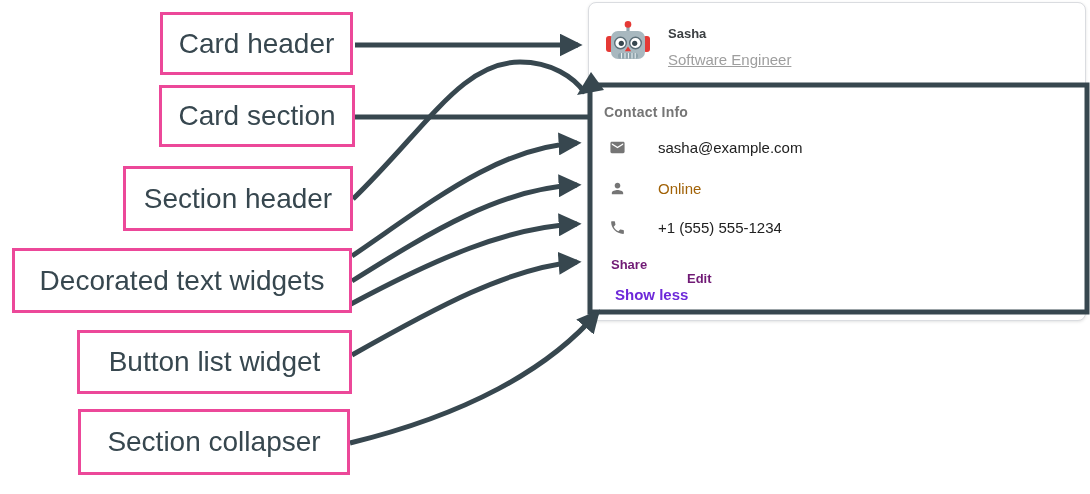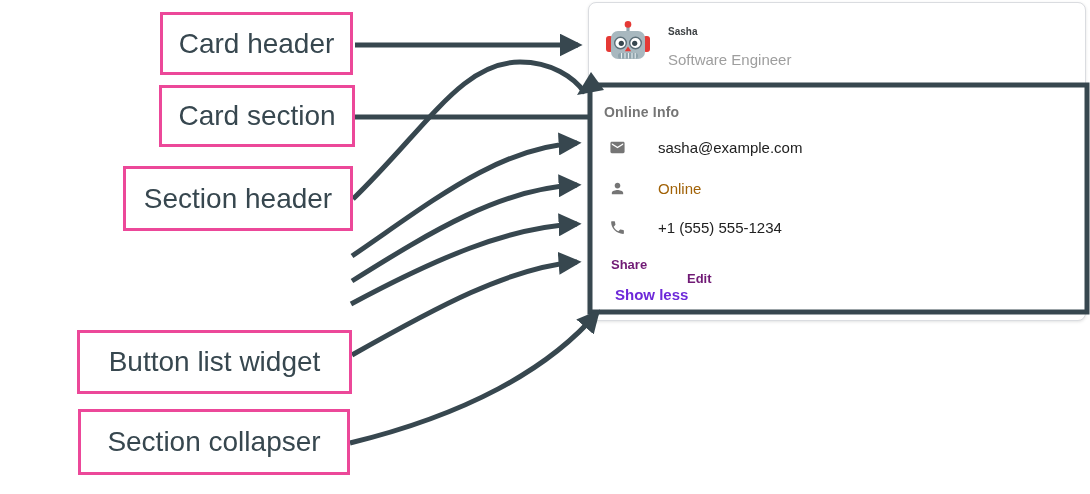--- a/index.html
+++ b/index.html
@@ -6,22 +6,22 @@
   body { background:#ffffff; font-family:"Liberation Sans", sans-serif; }
   .stage { position:relative; width:1090px; height:494px; background:#fff; overflow:hidden; }
 
   
   .card {
     position:absolute; left:588px; top:2px; width:498px; height:319px;
     background:#fff; border:1px solid #DADCE0; border-radius:8px;
     box-shadow:0 1px 3px rgba(60,64,67,.15); z-index:1;
   }
   .avatar { position:absolute; left:16px; top:16px; width:46px; height:46px; }
-  .person-name { position:absolute; left:79px; top:23px; font-size:10px; font-weight:700; color:#3C4043; }
-  .person-subtitle { position:absolute; left:79px; top:48px; font-size:15px; font-weight:400; color:#9E9E9E; }
+  .person-name { position:absolute; left:79px; top:23px; font-size:13px; font-weight:700; color:#3C4043; }
+  .person-subtitle { position:absolute; left:79px; top:48px; font-size:15px; font-weight:400; color:#9E9E9E;text-decoration:underline; }
 
   .section-title { position:absolute; left:15px; top:101px; font-size:14px; font-weight:700; color:#757575; letter-spacing:.2px; }
 
   .crow { position:absolute; left:20px; height:18px; display:flex; align-items:center; }
   .crow .ric { width:17px; height:17px; flex:0 0 17px; }
   .crow .rtx { margin-left:32px; font-size:15px; color:#212121; white-space:nowrap; }
   .crow.r-email { top:135px; }
   .crow.r-online { top:176px; }
   .crow.r-phone { top:215px; }
   .crow.r-online .rtx { color:#a16207; }
@@ -65,21 +65,21 @@
       <circle cx="30.5" cy="24" r="5.8" fill="#ffffff" stroke="#5C6F78" stroke-width="1.4"></circle>
       <circle cx="16.3" cy="24.3" r="2.6" fill="#37474F"></circle>
       <circle cx="29.7" cy="24.3" r="2.6" fill="#37474F"></circle>
       <path d="M23 27.6 L19.8 32.2 L26.2 32.2 Z" fill="#E53935"></path>
       <rect x="13" y="34" width="20" height="5.5" rx="2.6" fill="#8FA3AC"></rect>
       <path d="M16.5 34v5.5 M20 34v5.5 M23.5 34v5.5 M27 34v5.5 M30.2 34v5.5" stroke="#E8EEF0" stroke-width="1.1"></path>
     </svg>
     <div class="person-name">Sasha</div>
     <div class="person-subtitle">Software Engineer</div>
 
-    <div class="section-title">Online Info</div>
+    <div class="section-title">Contact Info</div>
 
     <div class="crow r-email">
       <svg class="ric" viewBox="0 0 24 24" fill="#757575">
         <path d="M20 4H4c-1.1 0-2 .9-2 2v12c0 1.1.9 2 2 2h16c1.1 0 2-.9 2-2V6c0-1.1-.9-2-2-2zm0 4l-8 5-8-5V6l8 5 8-5v2z"></path>
       </svg>
       <span class="rtx">sasha@example.com</span>
     </div>
 
     <div class="crow r-online">
       <svg class="ric" viewBox="0 0 24 24" fill="#757575">
@@ -133,20 +133,23 @@
 
   <div class="note n1">
     <span>Card header</span>
   </div>
   <div class="note n3">
     <span>Section header</span>
   </div>
   <div class="note n2">
     <span>Card section</span>
   </div>
+  <div class="note n4">
+    <span>Decorated text widgets</span>
+  </div>
   <div class="note n5">
     <span>Button list widget</span>
   </div>
   <div class="note n6">
     <span>Section collapser</span>
   </div>
 
 </div>
 
 </body></html>

